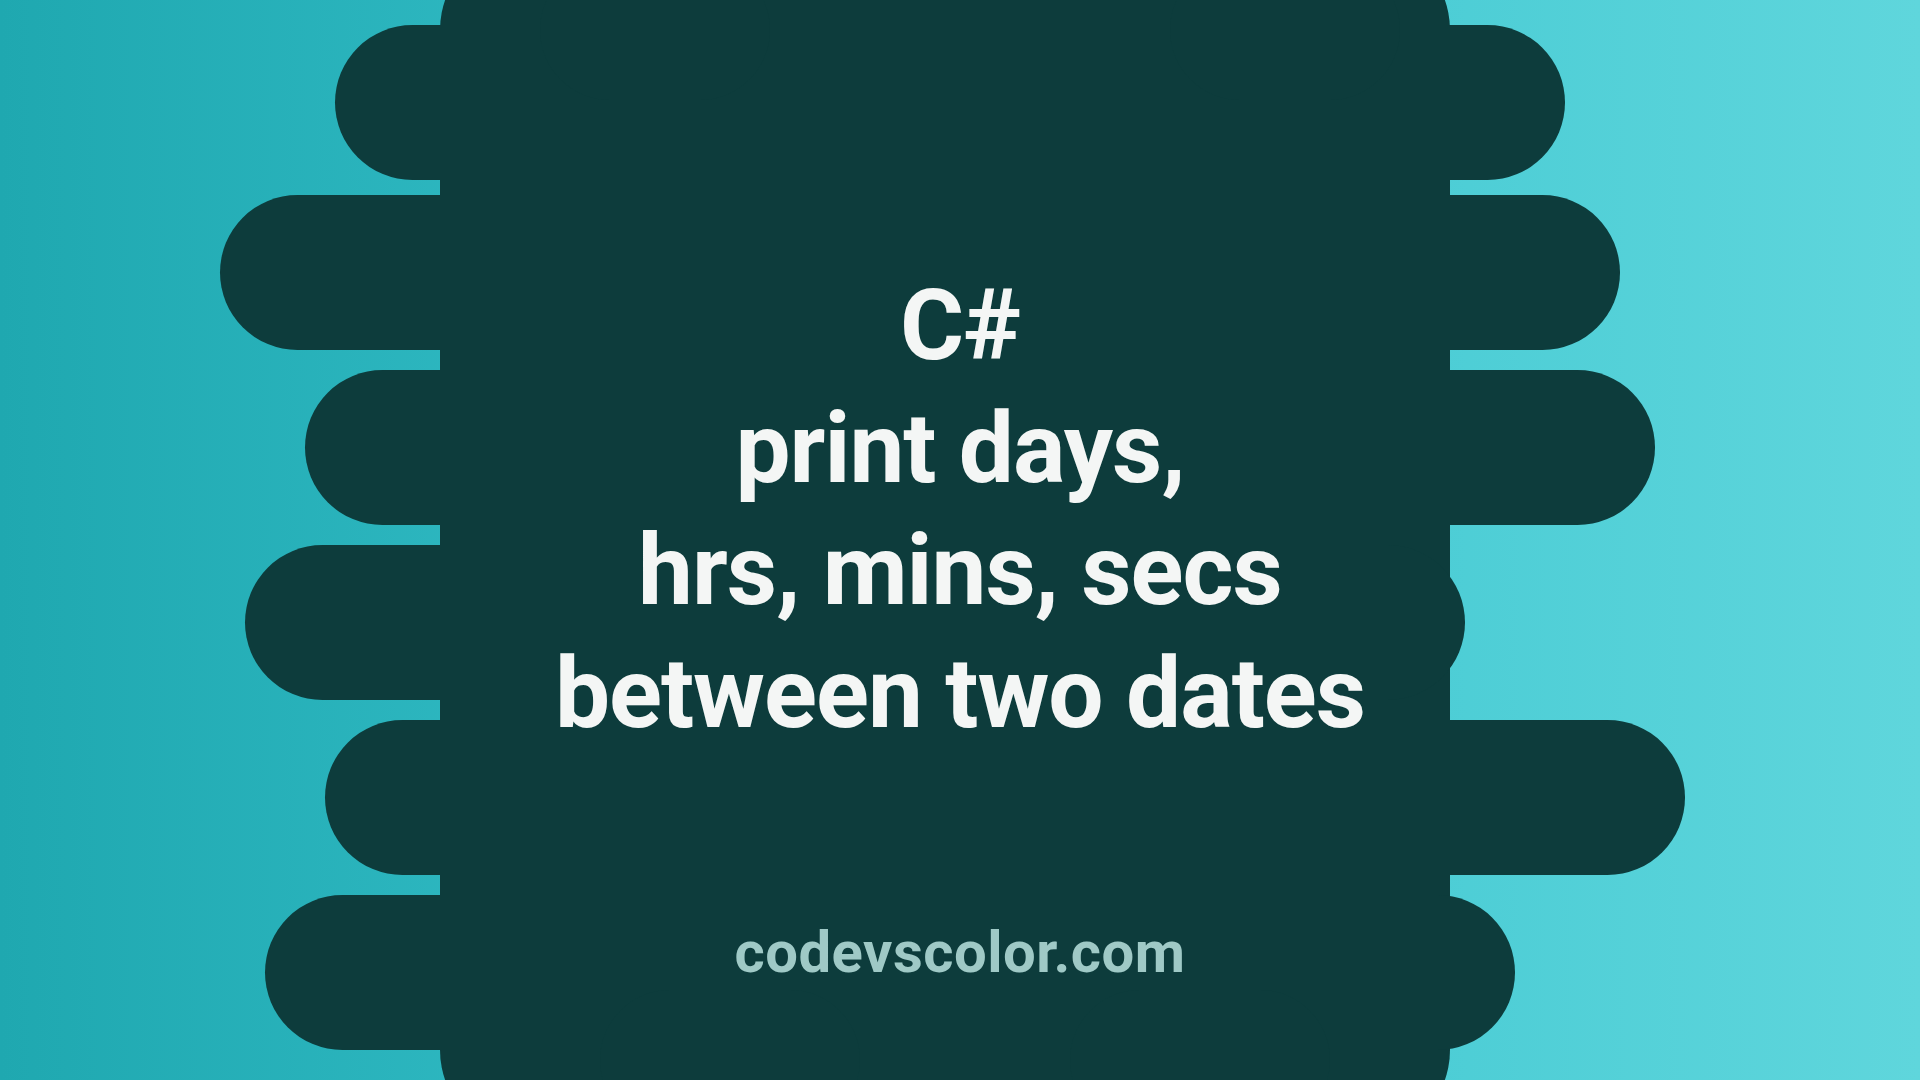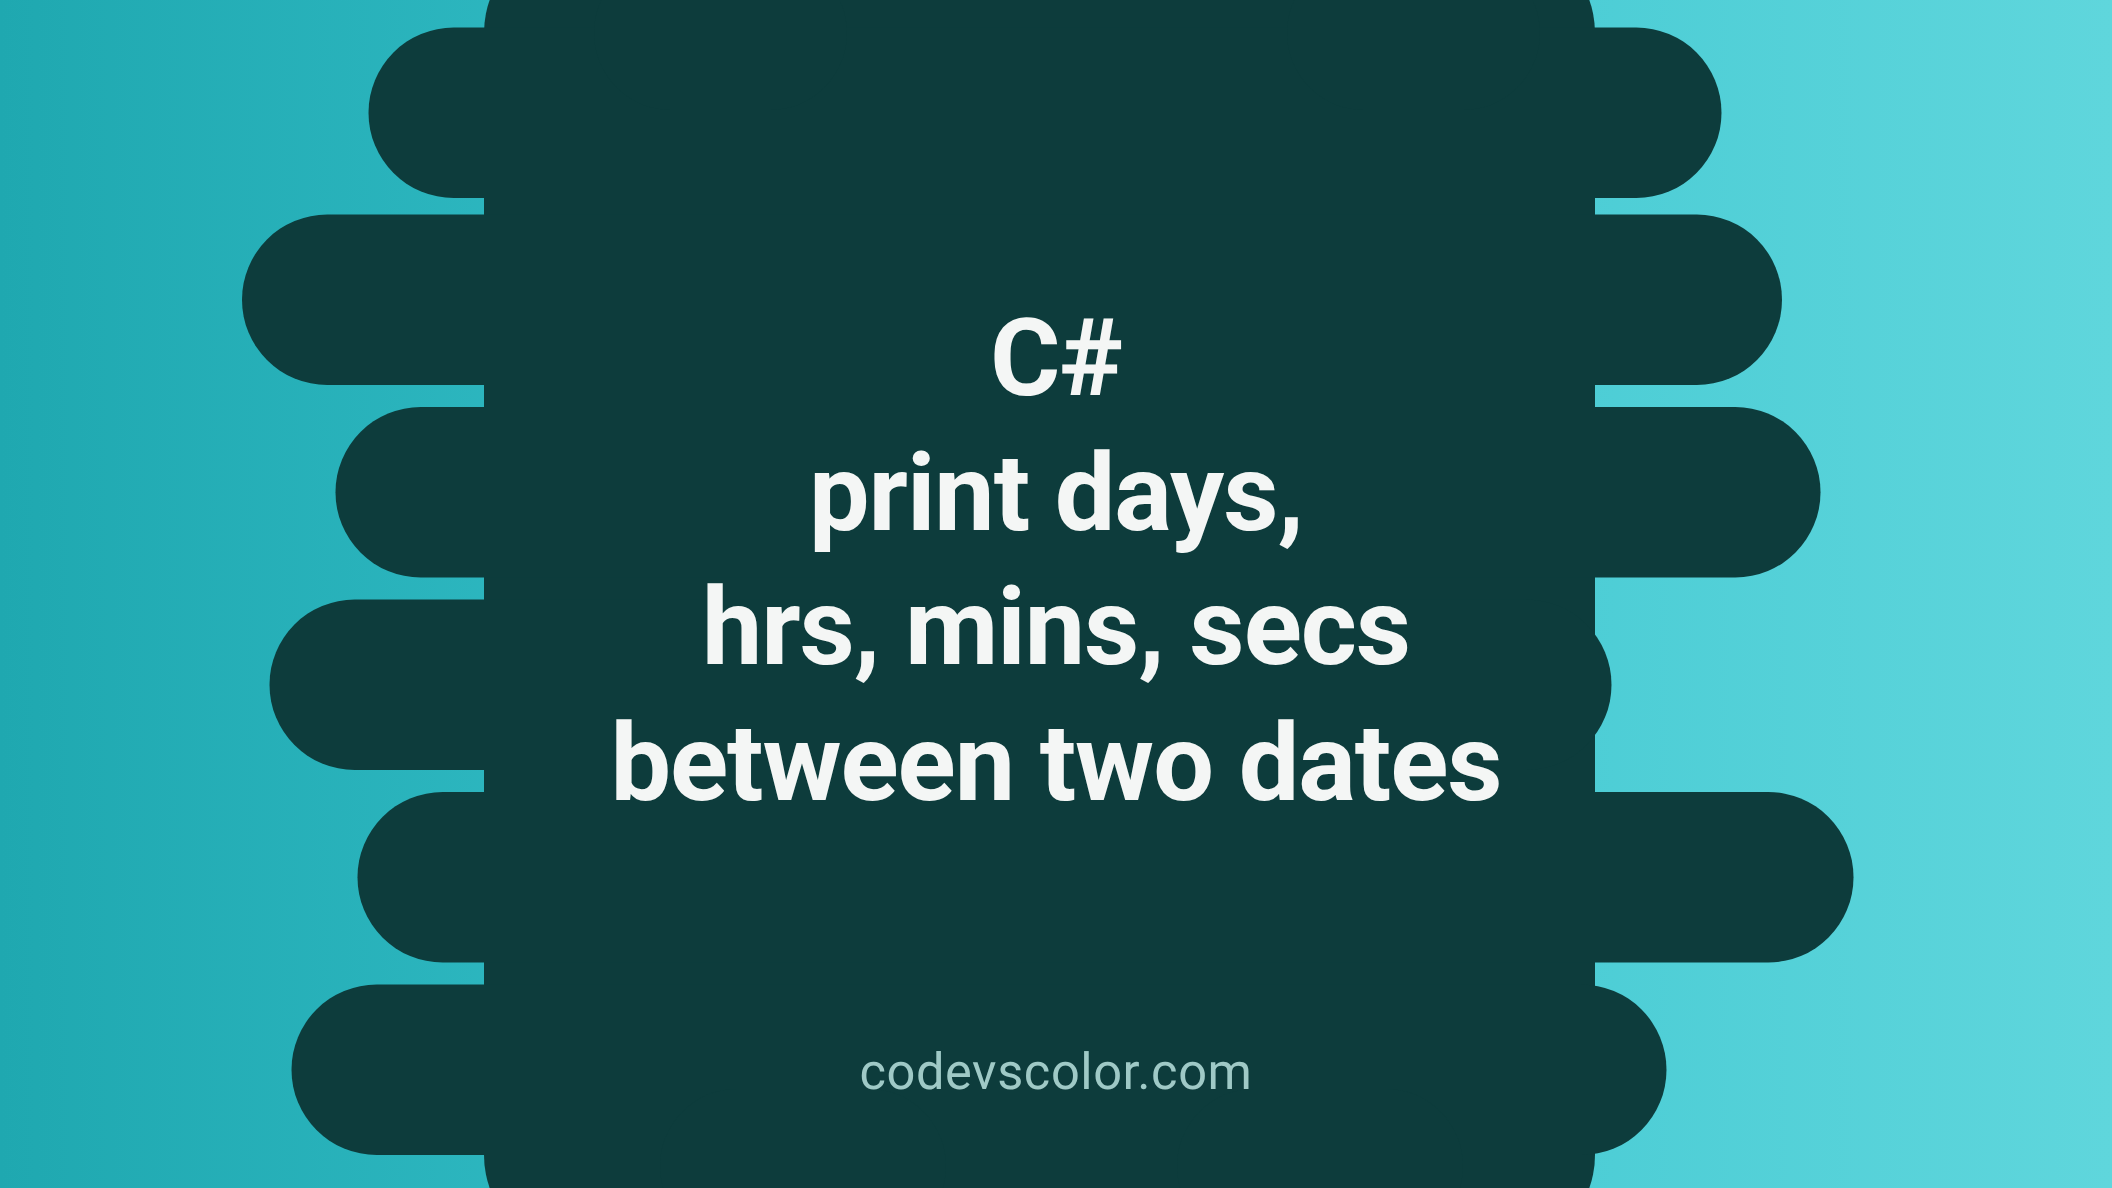--- a/index.html
+++ b/index.html
@@ -45,27 +45,27 @@
     font-weight: 700;
     font-size: 98px;
     line-height: 1.25;
     letter-spacing: -1px;
     white-space: pre-line;
     max-width: 1100px;
     margin-top: -60px;
   }
   .attrib {
     position: absolute;
-    bottom: 78px;
+    bottom: 94px;
     left: 0;
     width: 1920px;
     text-align: center;
     color: #9fc9c6;
-    font-size: 46px;
-    font-weight: 400;
+    font-size: 58px;
+    font-weight: 700;
     letter-spacing: 0.5px;
   }
 </style>
 </head>
 <body>
 
 <div class="blob b0"></div>
 <div class="blob b1"></div>
 <div class="blob b2"></div>
 <div class="blob b3"></div>

